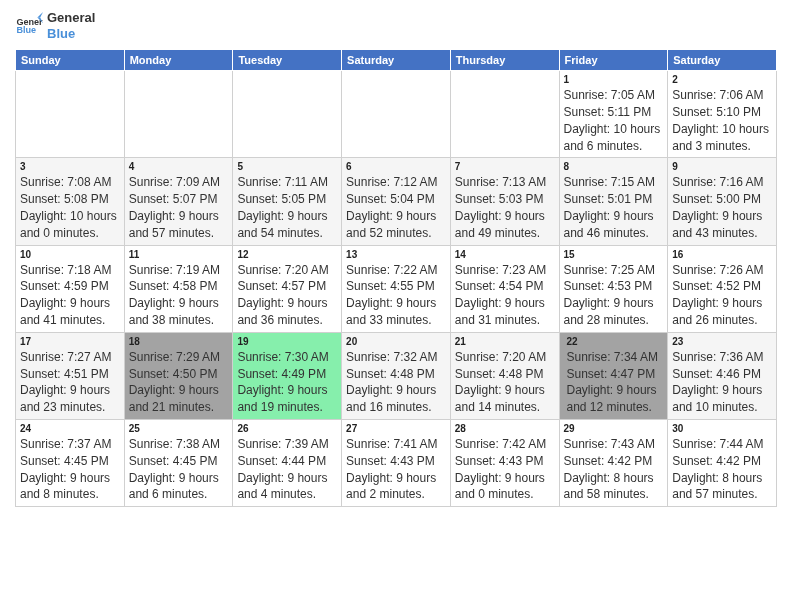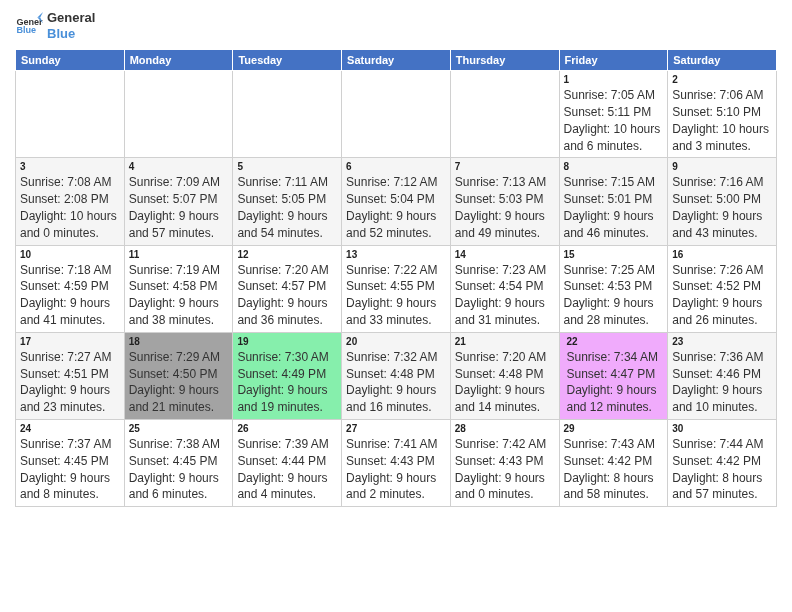--- a/index.html
+++ b/index.html
@@ -141,21 +141,21 @@
             <span class="day-num">2</span>
             <div class="day-info" style="white-space: pre-line;">Sunrise: 7:06 AM
 Sunset: 5:10 PM
 Daylight: 10 hours and 3 minutes.</div>
           </td>
         </tr>
         <tr>
           <td style="background: rgb(245, 245, 245);">
             <span class="day-num">3</span>
             <div class="day-info" style="white-space: pre-line;">Sunrise: 7:08 AM
-Sunset: 2:08 PM
+Sunset: 5:08 PM
 Daylight: 10 hours and 0 minutes.</div>
           </td>
           <td style="background: rgb(245, 245, 245);">
             <span class="day-num">4</span>
             <div class="day-info" style="white-space: pre-line;">Sunrise: 7:09 AM
 Sunset: 5:07 PM
 Daylight: 9 hours and 57 minutes.</div>
           </td>
           <td style="background: rgb(245, 245, 245);">
             <span class="day-num">5</span>
@@ -256,21 +256,21 @@
             <div class="day-info" style="white-space: pre-line;">Sunrise: 7:32 AM
 Sunset: 4:48 PM
 Daylight: 9 hours and 16 minutes.</div>
           </td>
           <td style="background: rgb(245, 245, 245);">
             <span class="day-num">21</span>
             <div class="day-info" style="white-space: pre-line;">Sunrise: 7:20 AM
 Sunset: 4:48 PM
 Daylight: 9 hours and 14 minutes.</div>
           </td>
-          <td style="background: #f0abfc; padding-left: 7px;">
+          <td style="background: #a3a3a3; padding-left: 7px;">
             <span class="day-num">22</span>
             <div class="day-info" style="white-space: pre-line;">Sunrise: 7:34 AM
 Sunset: 4:47 PM
 Daylight: 9 hours and 12 minutes.</div>
           </td>
           <td style="background: rgb(245, 245, 245);">
             <span class="day-num">23</span>
             <div class="day-info" style="white-space: pre-line;">Sunrise: 7:36 AM
 Sunset: 4:46 PM
 Daylight: 9 hours and 10 minutes.</div>

